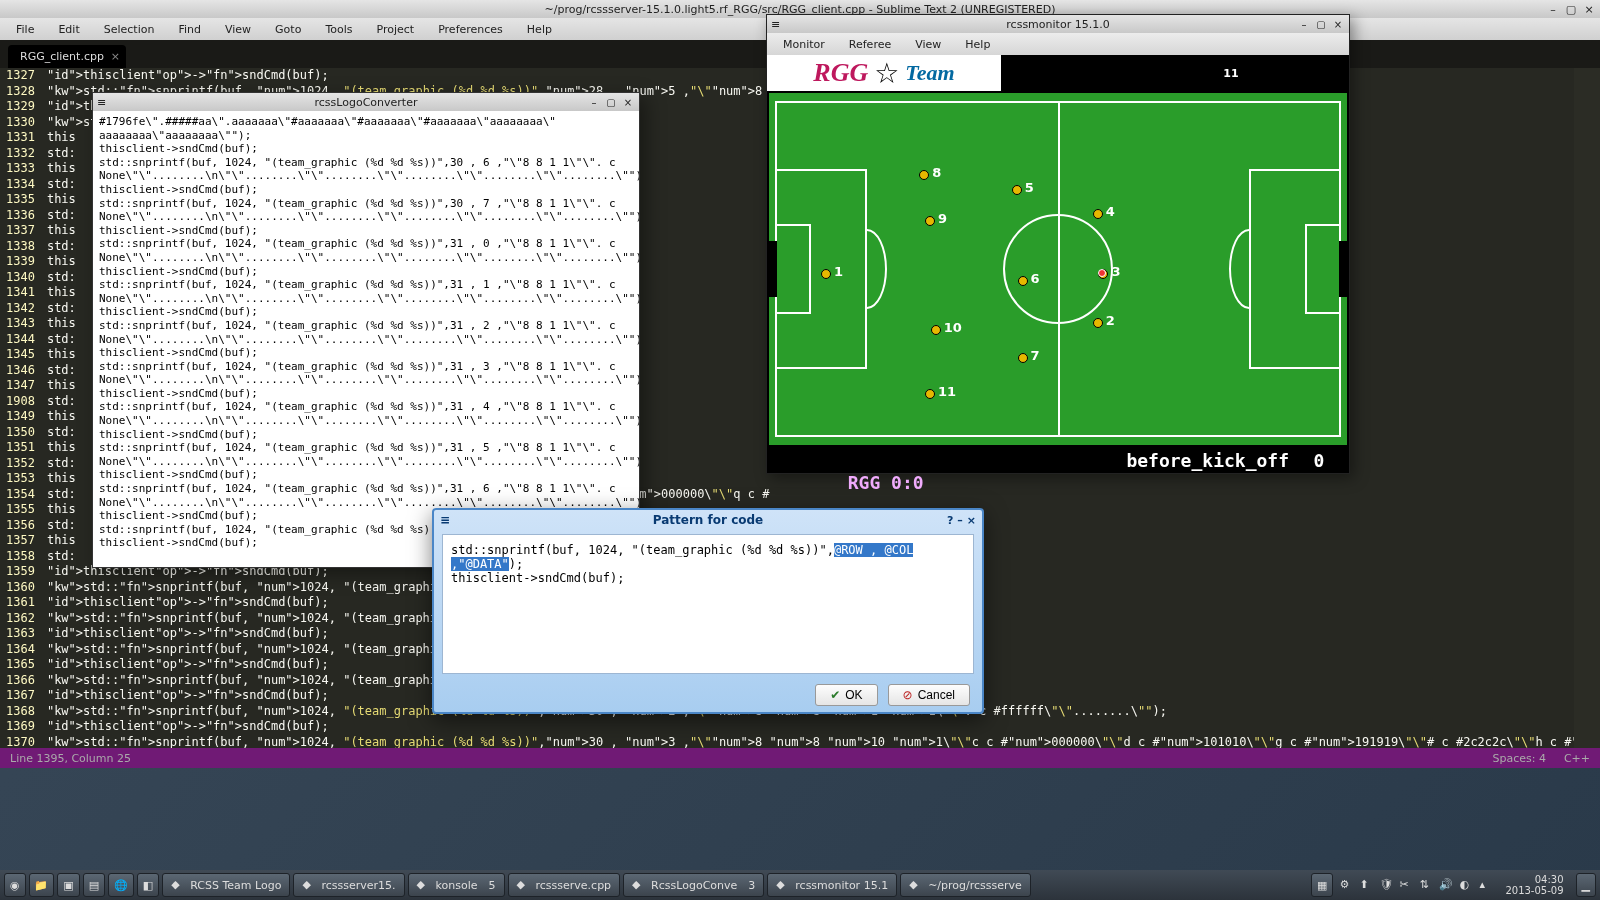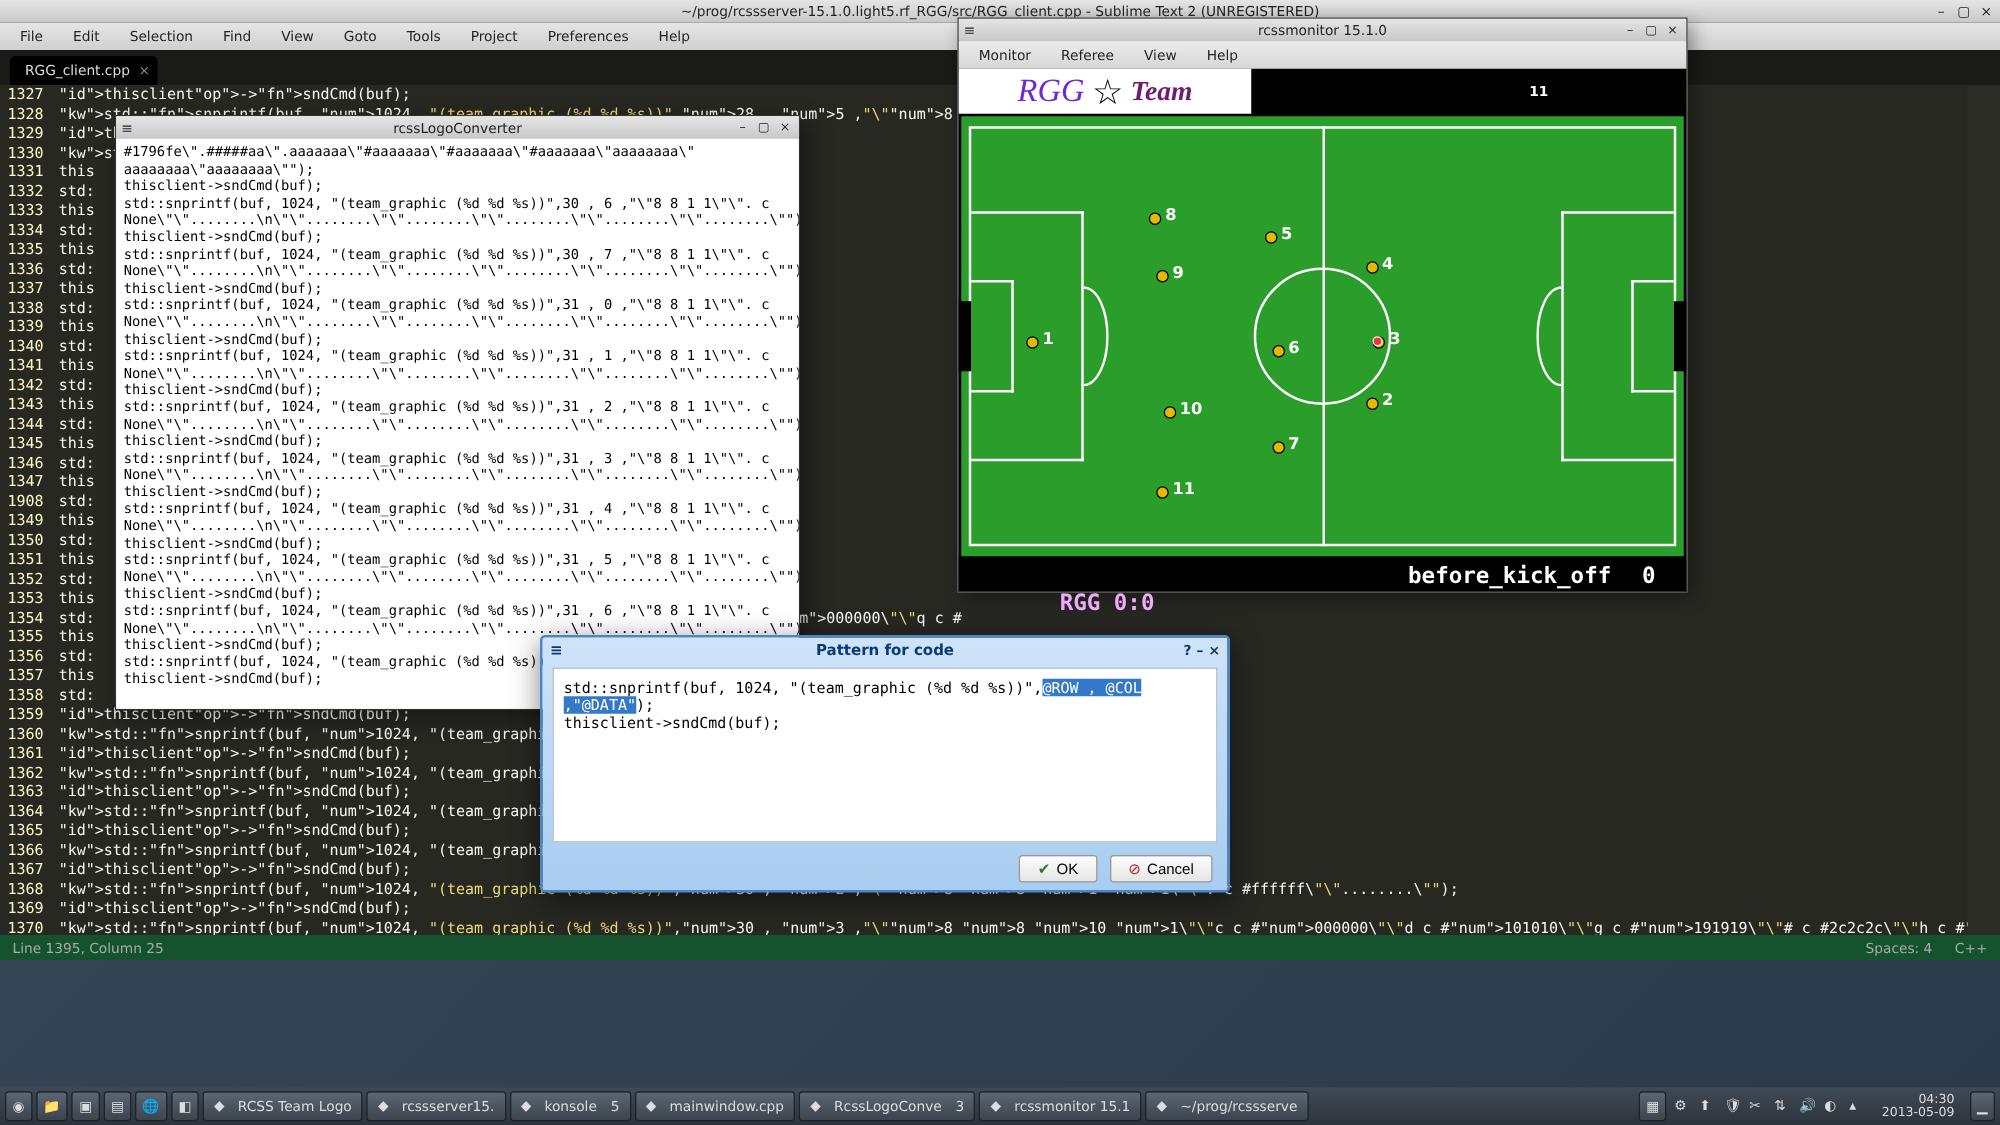--- a/index.html
+++ b/index.html
@@ -19,40 +19,40 @@
 .tab .close { position: absolute; right: 6px; top: 5px; cursor: pointer; color: #888; }
 
 .editor { flex: 1; display: flex; overflow: hidden; font-family: "DejaVu Sans Mono", monospace; font-size: 12px; position: relative; }
 .gutter { background: #272822; color: #fef9c3; text-align: right; padding: 0 12px 0 6px; user-select: none; line-height: 15.5px; }
 .codearea { flex: 1; background: #272822; color: #f8f8f2; line-height: 15.5px; white-space: pre; overflow: hidden; position: relative; }
 .codearea .line { height: 15.5px; }
 .str { color: #e6db74; }
 
 .minimap { position: absolute; right: 0; top: 0; width: 26px; height: 100%; background: #2b2c25; }
 
-.statusbar { height: 20px; background: #14532d; color: #aaa; display: flex; align-items: center; padding: 0 10px; justify-content: space-between; font-size: 11px; }
+.statusbar { height: 20px; background: #701a75; color: #aaa; display: flex; align-items: center; padding: 0 10px; justify-content: space-between; font-size: 11px; }
 .statusbar .right { display: flex; gap: 18px; }
 
 
 .logoconv { position: absolute; left: 92px; top: 92px; width: 548px; height: 476px; background: #fff; border: 1px solid #333; box-shadow: 6px 6px 18px rgba(0,0,0,0.4); display: flex; flex-direction: column; }
 .win-title { height: 18px; background: linear-gradient(#e5e5e5, #c8c8c8); display: flex; align-items: center; justify-content: center; font-size: 11px; color: #222; position: relative; }
 .win-title .controls { position: absolute; right: 4px; display: flex; gap: 3px; }
 .win-title .controls span { width: 14px; height: 14px; cursor: pointer; display: inline-flex; align-items: center; justify-content: center; font-size: 10px; }
 .win-title .hamb { position: absolute; left: 4px; }
 .logoconv .body { flex: 1; background: #fff; color: #000; font-family: "DejaVu Sans Mono", monospace; font-size: 11px; padding: 4px 6px; line-height: 13.6px; white-space: pre-wrap; overflow: hidden; }
 
 
 .monitor { position: absolute; left: 766px; top: 14px; width: 584px; height: 460px; background: #eaeaea; border: 1px solid #222; box-shadow: 4px 4px 14px rgba(0,0,0,0.4); display: flex; flex-direction: column; }
 .monitor .menubar { background: linear-gradient(#ececec,#d6d6d6); }
 .monitor .field-wrap { flex: 1; background: #000; display: flex; flex-direction: column; }
 .monitor .teambar { height: 36px; display: flex; }
 .monitor .logo { width: 234px; background: #fff; display: flex; align-items: center; justify-content: center; gap: 6px; }
-.monitor .logo .rgg { color: #6d28d9; font-weight: normal; font-style: italic; font-size: 26px; font-family: serif; }
+.monitor .logo .rgg { color: #be185d; font-weight: bold; font-style: italic; font-size: 26px; font-family: serif; }
 .monitor .logo .star { font-size: 28px; color: #000; }
-.monitor .logo .team { color: #701a75; font-weight: bold; font-style: italic; font-size: 22px; font-family: serif; }
+.monitor .logo .team { color: #0369a1; font-weight: bold; font-style: italic; font-size: 22px; font-family: serif; }
 .monitor .dots { flex: 1; display: flex; align-items: center; justify-content: center; gap: 2px; color: #fff; font-weight: bold; }
 .monitor .dots .bullets span { width: 10px; height: 10px; background: #000; border-radius: 50%; display: inline-block; }
 
 .pitch { flex: 1; position: relative; background: #2a9d2a; margin: 2px; }
 .pitch .lines { position: absolute; inset: 8px 6px 8px 6px; border: 2px solid #fff; }
 .pitch .center-circle { position: absolute; left: 50%; top: 50%; width: 110px; height: 110px; border: 2px solid #fff; border-radius: 50%; transform: translate(-50%,-50%); }
 .pitch .halfline { position: absolute; left: 50%; top: 8px; bottom: 8px; width: 2px; background: #fff; }
 .pitch .pbox { position: absolute; top: 50%; width: 90px; height: 200px; border: 2px solid #fff; transform: translateY(-50%); }
 .pitch .pbox.left { left: 8px; border-left: none; }
 .pitch .pbox.right { right: 8px; border-right: none; }
@@ -347,21 +347,21 @@
         <span class="tinyicon">◆</span>
         <span>rcssserver15.</span>
       </div>
       <div class="tbtn">
         <span class="tinyicon">◆</span>
         <span>konsole</span>
         <span style="margin-left: 6px;">5</span>
       </div>
       <div class="tbtn">
         <span class="tinyicon">◆</span>
-        <span>mainwindow.cpp</span>
+        <span>rcssserve.cpp</span>
       </div>
       <div class="tbtn">
         <span class="tinyicon">◆</span>
         <span>RcssLogoConve</span>
         <span style="margin-left: 6px;">3</span>
       </div>
       <div class="tbtn">
         <span class="tinyicon">◆</span>
         <span>rcssmonitor 15.1</span>
       </div>

